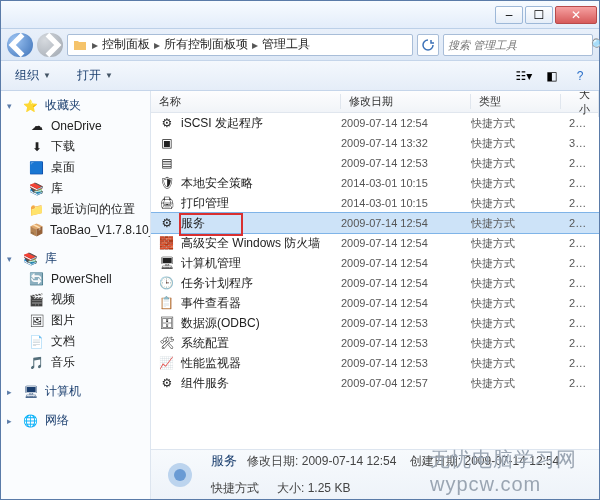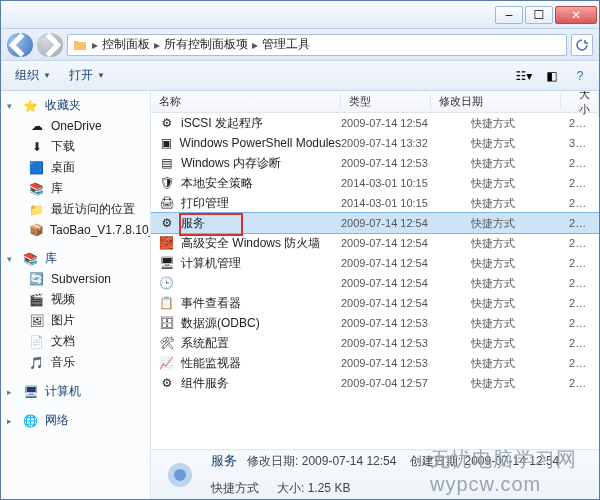--- a/index.html
+++ b/index.html
@@ -10,21 +10,21 @@
 .winbtn.close { width: 42px; background: linear-gradient(#f6a1a1,#d65a5a); border-color:#b84a4a; color:#fff; }
 .navbar { height: 32px; display:flex; align-items:center; padding: 0 6px; gap:4px; background: linear-gradient(#e9f0fa,#dde8f6); border-bottom:1px solid #c5d5ea; }
 .navarrow { width:26px; height:24px; border-radius:12px; background:radial-gradient(circle at 30% 30%, #9cc3f2, #3d72b8); display:flex; align-items:center; justify-content:center; color:#fff; cursor:pointer; }
 .navarrow.disabled { background:radial-gradient(circle at 30% 30%, #d5d9de, #a0a7b0); }
 .breadcrumb { flex:1; height:22px; background:#fff; border:1px solid #a8bdd8; border-radius:2px; display:flex; align-items:center; padding:0 4px; gap:4px; overflow:hidden; }
 .bc-sep { color:#555; }
 .bc-item { color:#222; white-space:nowrap; }
 .refresh { width:22px; height:22px; border:1px solid #a8bdd8; background:#fff; display:flex; align-items:center; justify-content:center; cursor:pointer; border-radius:2px; }
 .searchbox { width:150px; height:22px; border:1px solid #a8bdd8; background:#fff; display:flex; align-items:center; padding:0 4px; border-radius:2px; }
 .searchbox input { border:none; outline:none; flex:1; font-style:italic; color:#666; font-size:11px; }
-.toolbar { height:30px; background:linear-gradient(#f4f8fd,#e5edf8); border-bottom:1px solid #c5d5ea; display:flex; align-items:center; padding:0 8px; gap:6px; }
+.toolbar { height:30px; background:linear-gradient(#f4f8fd,#e5edf8); border-bottom:1px solid #c5d5ea; display:flex; align-items:center; padding:0 8px; gap:14px; }
 .tbtn { display:flex; align-items:center; gap:4px; color:#1a3e6e; cursor:pointer; padding:3px 6px; border-radius:2px; }
 .tbtn .chev { font-size:8px; color:#456; }
 .tool-right { margin-left:auto; display:flex; gap:6px; }
 .iconbtn { width:22px; height:22px; border:1px solid transparent; display:flex; align-items:center; justify-content:center; cursor:pointer; border-radius:2px; }
 .body { flex:1; display:flex; overflow:hidden; }
 .sidebar { width:150px; border-right:1px solid #dde5ef; overflow-y:auto; padding:4px 0; background:#fafcfe; }
 .sb-group { margin-bottom:8px; }
 .sb-head, .sb-item { display:flex; align-items:center; gap:6px; padding:2px 8px 2px 18px; cursor:pointer; color:#1a3e6e; white-space:nowrap; overflow:hidden; }
 .sb-head { padding-left:6px; }
 .sb-head .tri { font-size:9px; color:#5a7ba8; width:10px; }
@@ -96,20 +96,24 @@
       <span class="bc-item">所有控制面板项</span>
       <span class="bc-sep">▸</span>
       <span class="bc-item">管理工具</span>
     </div>
     <div class="refresh">
         <svg width="12" height="12" viewBox="0 0 12 12">
           <path d="M6 1a5 5 0 1 0 5 5" stroke="#3d72b8" fill="none" stroke-width="1.5"></path>
           <path d="M9 1v3h3" stroke="#3d72b8" fill="none" stroke-width="1.5"></path>
         </svg>
       </div>
+    <div class="searchbox">
+      <input placeholder="搜索 管理工具" style="">
+      <span>🔍</span>
+    </div>
   </div>
 
   <div class="toolbar">
     <div class="tbtn">
         <span>组织</span>
         <span class="chev">▼</span>
       </div>
     <div class="tbtn">
         <span>打开</span>
         <span class="chev">▼</span>
@@ -160,21 +164,21 @@
       </div>
       <div class="sb-group">
         <div class="sb-head">
             <span class="tri">▾</span>
             <span class="sb-icon">📚</span>
             <span>库</span>
           </div>
         <div id="lib-items">
             <div class="sb-item">
               <span class="sb-icon">🔄</span>
-              <span>Subversion</span>
+              <span>PowerShell</span>
             </div>
             <div class="sb-item">
               <span class="sb-icon">🎬</span>
               <span>视频</span>
             </div>
             <div class="sb-item">
               <span class="sb-icon">🖼</span>
               <span>图片</span>
             </div>
             <div class="sb-item">
@@ -199,47 +203,45 @@
             <span class="tri">▸</span>
             <span class="sb-icon">🌐</span>
             <span>网络</span>
           </div>
       </div>
     </div>
 
     <div class="filepane">
       <div class="columns">
         <div class="col name">名称</div>
+        <div class="col date">修改日期</div>
         <div class="col type">类型</div>
-        <div class="col date">修改日期</div>
         <div class="col size">大小</div>
       </div>
       <div class="filelist" id="filelist">
           <div class="row">
             <div class="cell name">
               <span class="fileicon">⚙</span>
               <span>iSCSI 发起程序</span>
             </div>
             <div class="cell date">2009-07-14 12:54</div>
             <div class="cell type">快捷方式</div>
             <div class="cell size">2 KB</div>
           </div>
           <div class="row">
             <div class="cell name">
               <span class="fileicon">▣</span>
-              <span>Windows PowerShell Modules</span>
             </div>
             <div class="cell date">2009-07-14 13:32</div>
             <div class="cell type">快捷方式</div>
             <div class="cell size">3 KB</div>
           </div>
           <div class="row">
             <div class="cell name">
               <span class="fileicon">▤</span>
-              <span>Windows 内存诊断</span>
             </div>
             <div class="cell date">2009-07-14 12:53</div>
             <div class="cell type">快捷方式</div>
             <div class="cell size">2 KB</div>
           </div>
           <div class="row">
             <div class="cell name">
               <span class="fileicon">🛡</span>
               <span>本地安全策略</span>
             </div>
@@ -279,20 +281,21 @@
               <span class="fileicon">🖥</span>
               <span>计算机管理</span>
             </div>
             <div class="cell date">2009-07-14 12:54</div>
             <div class="cell type">快捷方式</div>
             <div class="cell size">2 KB</div>
           </div>
           <div class="row">
             <div class="cell name">
               <span class="fileicon">🕒</span>
+              <span>任务计划程序</span>
             </div>
             <div class="cell date">2009-07-14 12:54</div>
             <div class="cell type">快捷方式</div>
             <div class="cell size">2 KB</div>
           </div>
           <div class="row">
             <div class="cell name">
               <span class="fileicon">📋</span>
               <span>事件查看器</span>
             </div>

